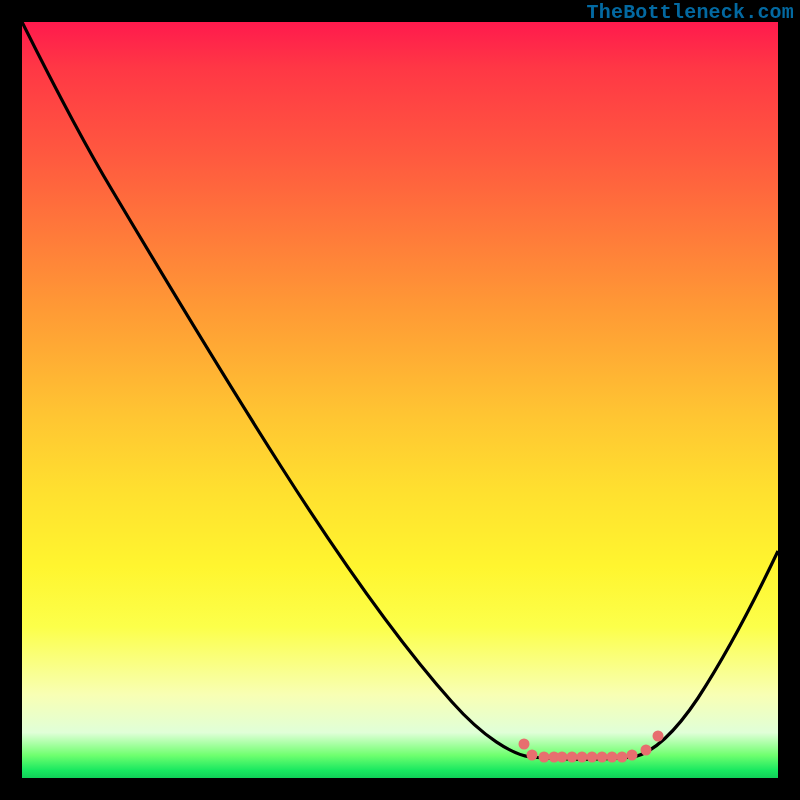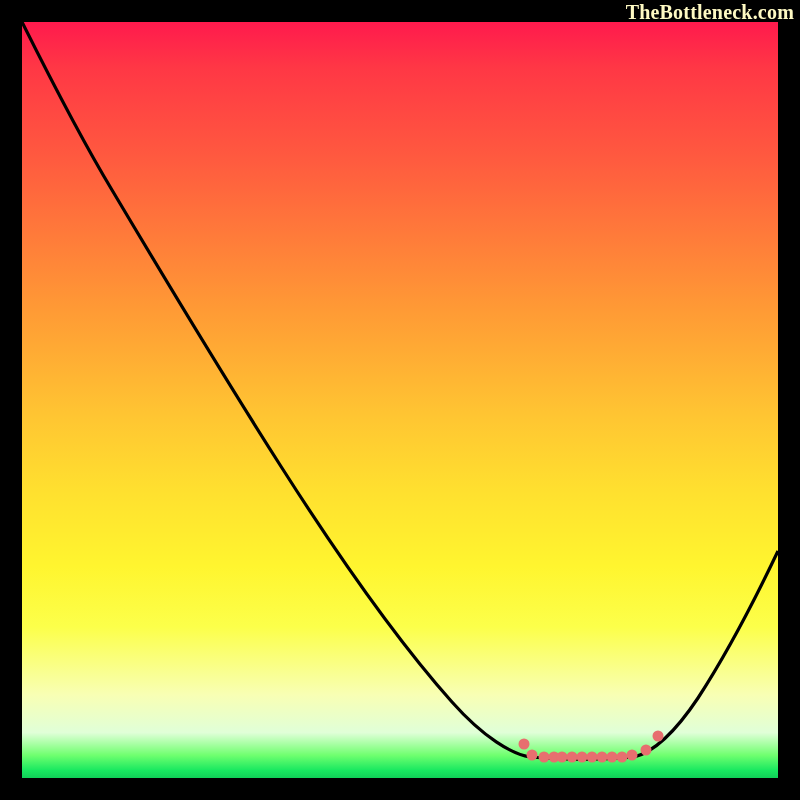--- a/index.html
+++ b/index.html
@@ -52,24 +52,24 @@
     position: absolute;
     left: 0;
     top: 0;
     width: 756px;
     height: 756px;
   }
   .watermark {
     position: absolute;
     top: 1px;
     right: 6px;
-    font-family: Liberation Serif, serif;
+    font-family: Liberation Mono, monospace;
     font-size: 20px;
     font-weight: bold;
-    color: #fef9c3;
+    color: #0369a1;
     letter-spacing: 0.2px;
   }
 </style>
 </head>
 <body>
 
 <div class="frame">
   <div class="plot-area">
     <div class="gradient"></div>
     <svg class="curve-svg" viewBox="0 0 756 756" preserveAspectRatio="none">

